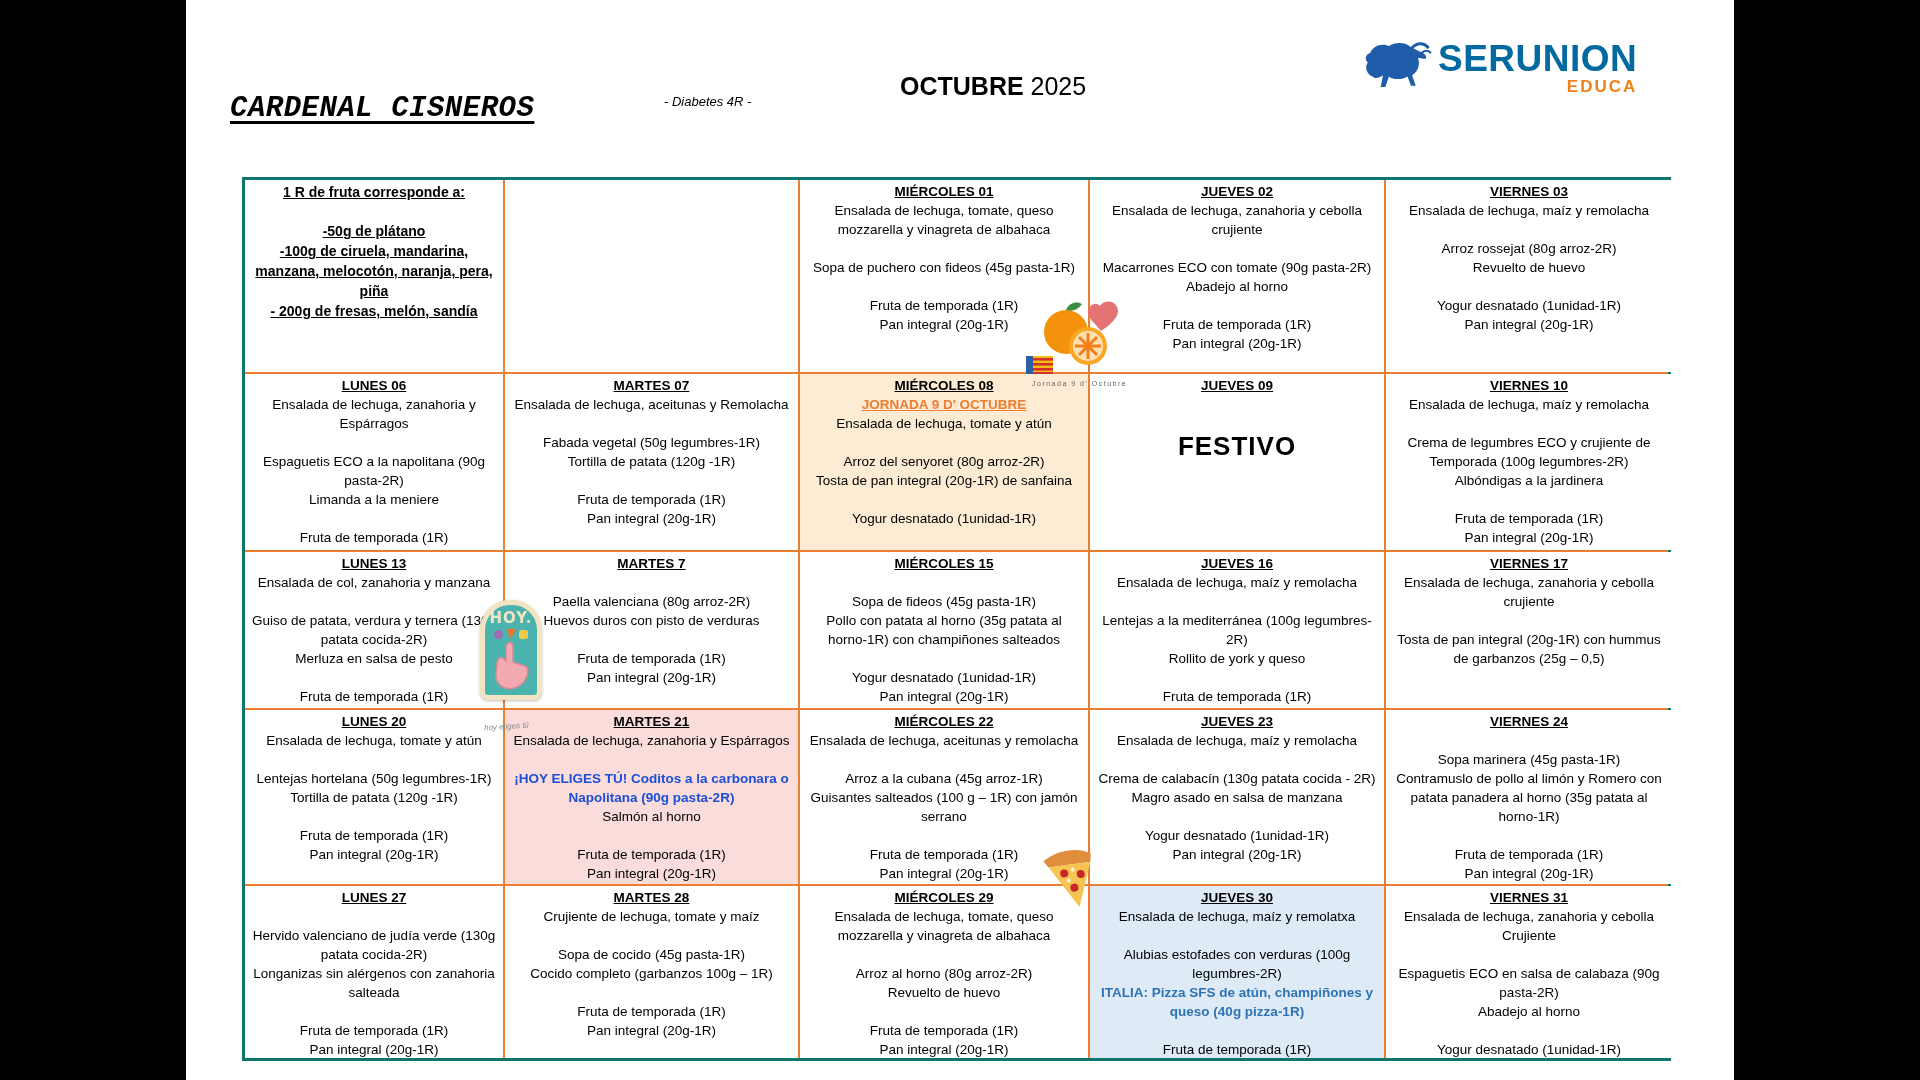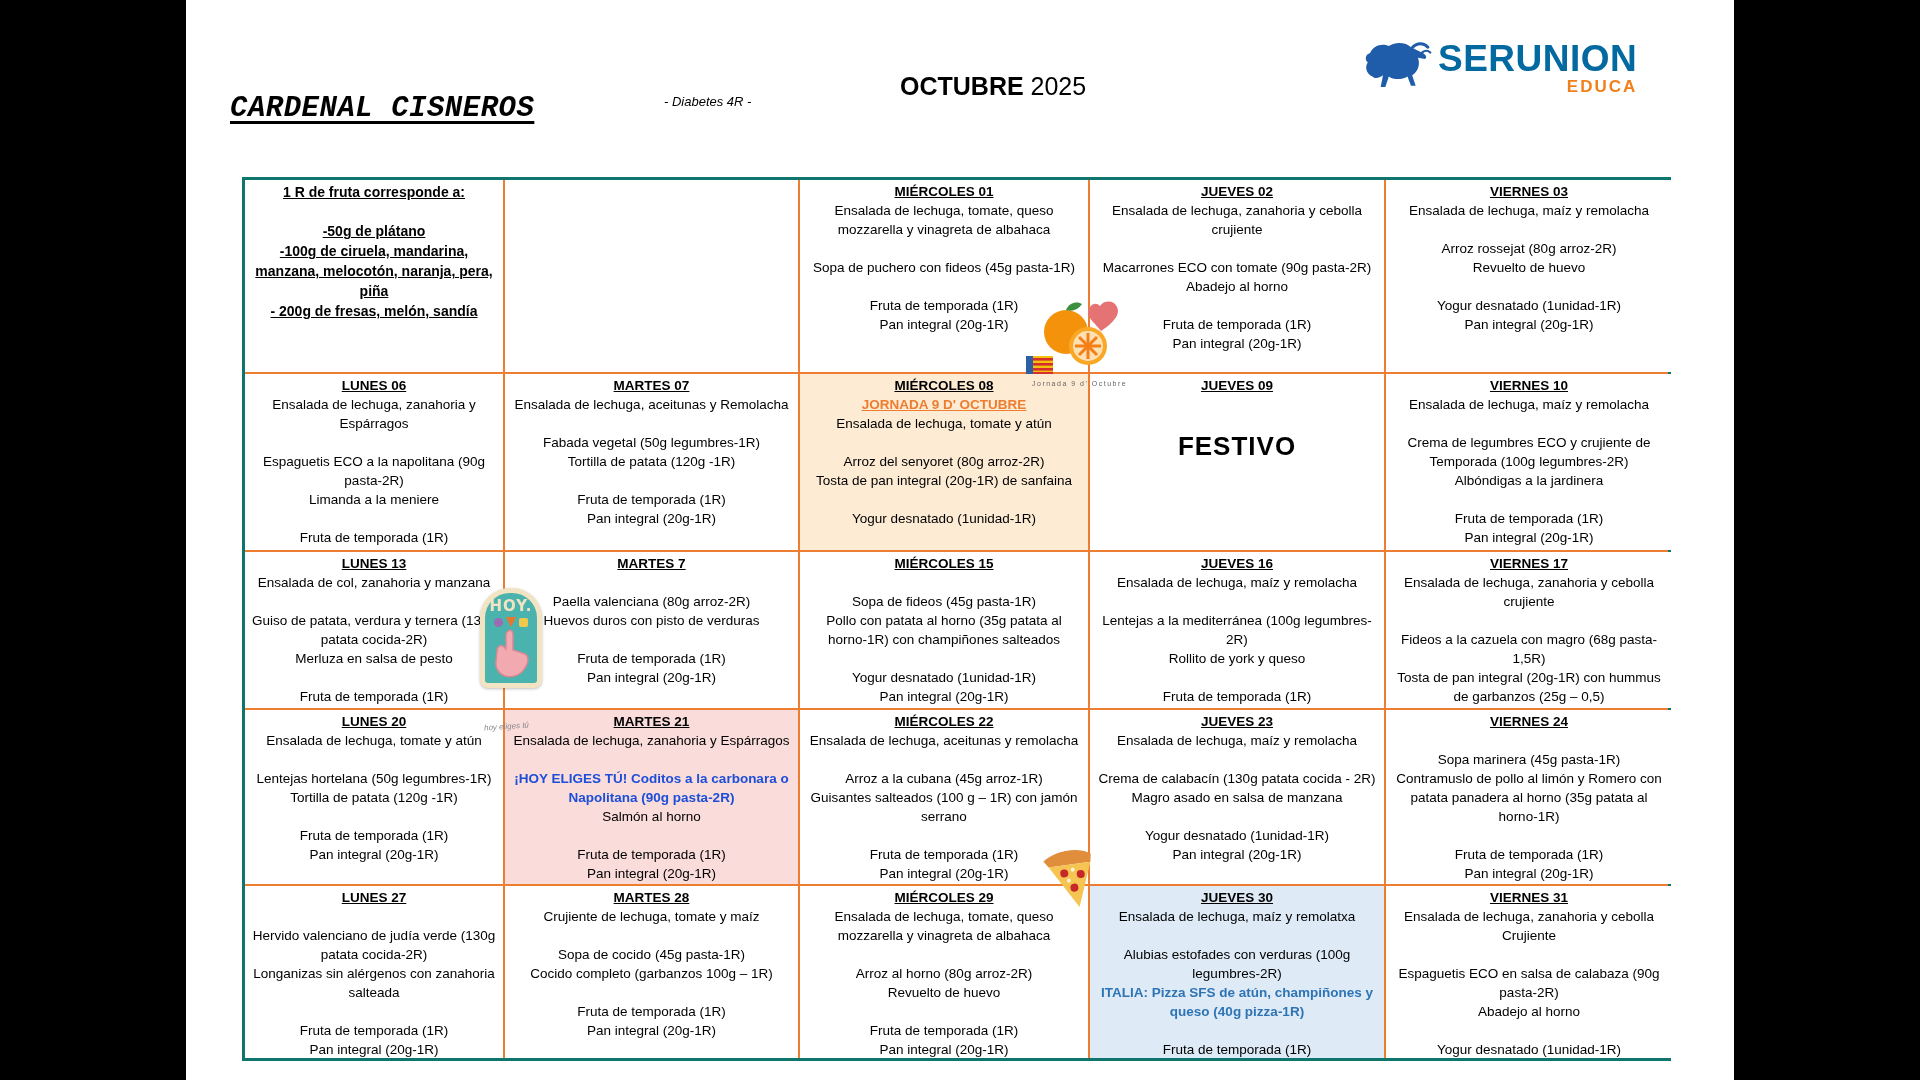--- a/index.html
+++ b/index.html
@@ -34,21 +34,21 @@
   .s-leg{font-weight:bold;text-decoration:underline;font-size:14px;line-height:20px;}
   .s-orange{color:#ED7D31;font-weight:bold;text-decoration:underline;}
   .s-red{color:#1d4ed8;font-weight:bold;}
   .s-blue{color:#2E74B5;font-weight:bold;}
   .s-festivo{font-size:26px;font-weight:bold;margin-top:42px;letter-spacing:1px;}
 
   
   .deco{position:absolute;}
   .jornada-caption{position:absolute;left:846px;top:380px;font-size:7px;color:#666;letter-spacing:1.5px;width:110px;}
   .hoy-caption{position:absolute;left:298px;top:722px;font-size:8px;color:#888;font-style:italic;transform:rotate(-4deg);}
-  .hoy-sticker{position:absolute;left:294px;top:588px;width:62px;height:100px;background:#4BB3AE;
+  .hoy-sticker{position:absolute;left:294px;top:600px;width:62px;height:100px;background:#4BB3AE;
     border:5px solid #F2E3C2;border-radius:30px 30px 8px 8px;box-sizing:border-box;text-align:center;
     box-shadow:0 1px 3px rgba(0,0,0,.25);}
   .hoy-word{font-size:15px;font-weight:bold;color:#F2E3C2;letter-spacing:1px;margin-top:4px;font-family:"DejaVu Sans",sans-serif;}
   .hoy-icons{display:flex;justify-content:center;gap:3px;margin-top:2px;align-items:center;}
   .hi-ball{width:9px;height:9px;border-radius:50%;background:#9B6BB3;}
   .hi-carrot{width:0;height:0;border-left:5px solid transparent;border-right:5px solid transparent;border-top:10px solid #E8762C;}
   .hi-cheese{width:9px;height:9px;background:#EFC94C;border-radius:2px;}
 </style>
 </head>
 <body>
@@ -191,21 +191,20 @@
           <div class="line">Lentejas a la mediterránea (100g legumbres-2R)</div>
           <div class="line">Rollito de york y queso</div>
           <div class="gap"></div>
           <div class="line">Fruta de temporada (1R)</div>
           <div class="line">Pan integral (20g-1R)</div>
         </div>
         <div class="cell">
           <div class="day">VIERNES 17</div>
           <div class="line">Ensalada de lechuga, zanahoria y cebolla crujiente</div>
           <div class="gap"></div>
-          <div class="line">Fideos a la cazuela con magro (68g pasta-1,5R)</div>
           <div class="line">Tosta de pan integral (20g-1R) con hummus de garbanzos (25g – 0,5)</div>
           <div class="gap"></div>
         </div>
         <div class="cell">
           <div class="day">LUNES 20</div>
           <div class="line">Ensalada de lechuga, tomate y atún</div>
           <div class="gap"></div>
           <div class="line">Lentejas hortelana (50g legumbres-1R)</div>
           <div class="line">Tortilla de patata (120g -1R)</div>
           <div class="gap"></div>

